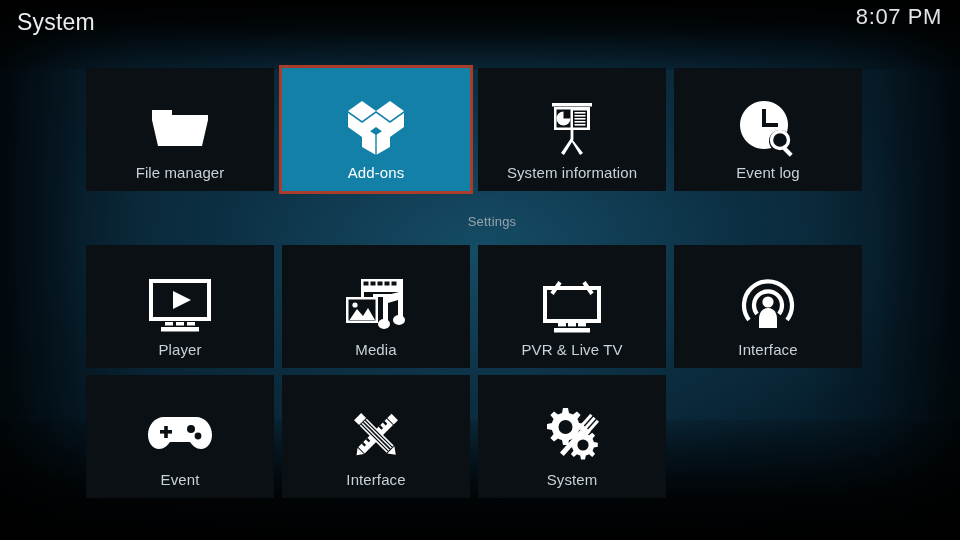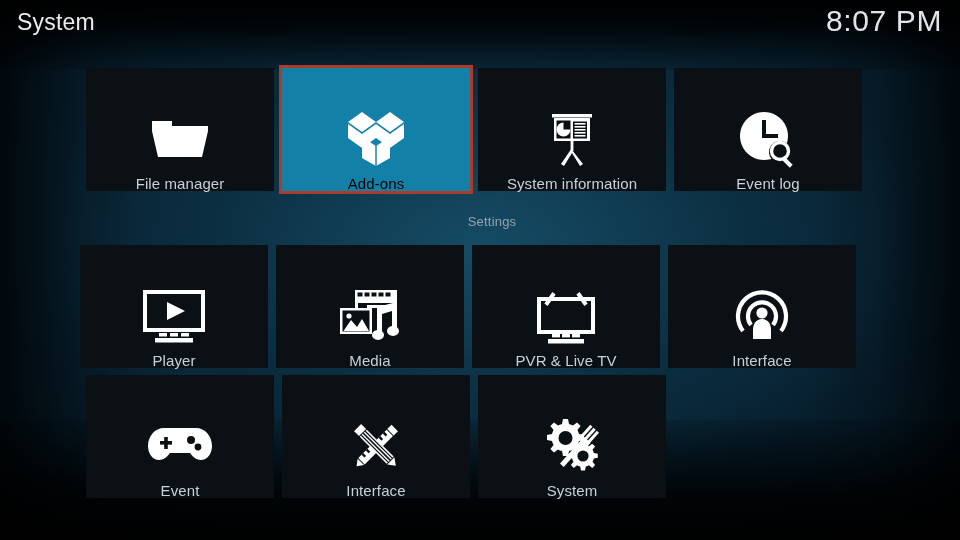--- a/index.html
+++ b/index.html
@@ -57,39 +57,39 @@
     position: absolute;
     left: 17px; top: 9px;
     font-size: 23px;
     font-weight: 400;
     color: #e9edf0;
     letter-spacing: 0.2px;
   }
   #clock {
     position: absolute;
     right: 18px; top: 4px;
-    font-size: 30px;
+    font-size: 22px;
     font-weight: 300;
     color: #dfe5ea;
     letter-spacing: 0.6px;
   }
   .tile-row {
     display: flex;
     gap: 8px;
   }
   .tile {
     position: relative;
     width: 188px;
     height: 123px;
     background: #0a1014;
     box-sizing: border-box;
     display: flex;
     flex-direction: column;
     align-items: center;
-    justify-content: flex-end;
+    justify-content: center;
   }
   .tile.focused {
     background: #1380a8;
     outline: 3px solid #a93c2b;
     outline-offset: 0px;
   }
   .tile-icon {
     height: 62px;
     width: 100%;
     margin-top: 18px;
@@ -100,37 +100,37 @@
   .tile-icon svg { display: block; }
   .tile-label {
     font-size: 15px;
     color: #c9d2d8;
     text-align: center;
     line-height: 1;
     margin-top: 6px;
     letter-spacing: 0.1px;
   }
   .tile.focused .tile-label {
-    color: #000000;
+    color: #ffffff;
   }
 
   
   #settings-heading {
     position: absolute;
     left: 12px; top: 214px;
     width: 960px;
     text-align: center;
     font-size: 13px;
     color: #97a3ab;
     z-index: 4;
     letter-spacing: 0.2px;
   }
 
   #row1-wrap { position: absolute; left: 86px; top: 68px; }
-  #row2-wrap { position: absolute; left: 80px; top: 245px; }
+  #row2-wrap { position: absolute; left: 86px; top: 245px; }
   #row3-wrap { position: absolute; left: 86px; top: 375px; }
   .tile-row { position: relative; }
 </style>
 </head>
 <body>
 
 <div id="screen">
 
   <div id="vignette-top"></div>
   <div id="vignette-bottom"></div>

